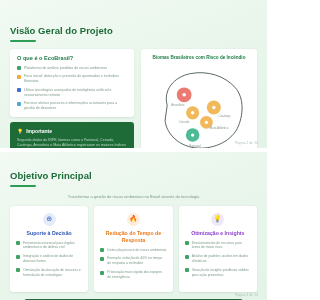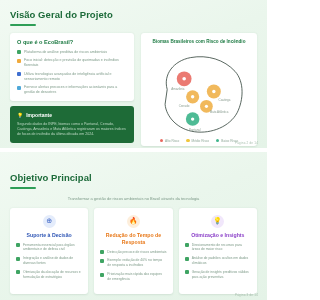--- a/index.html
+++ b/index.html
@@ -14,25 +14,25 @@
   
   .slide{
     position:relative;
     width:267px;
     box-sizing:border-box;
     background:linear-gradient(160deg,#f2faf3 0%,#eaf6ec 45%,#e4f3e7 100%);
     overflow:hidden;
   }
   .slide-1{height:148px;padding:9px 10px 0 10px;}
   .slide-gap{height:4px;background:#ffffff;}
-  .slide-2{height:148px;padding:20px 10px 0 10px;}
+  .slide-2{height:148px;padding:2px 10px 0 10px;}
 
   .slide-title{
     font-size:9.5px;font-weight:bold;color:#1d6b3a;
-    letter-spacing:.05px;margin:0 0 3px 0;line-height:12px;
+    letter-spacing:.05px;margin:16px 0 3px 0;line-height:12px;
   }
   .title-rule{width:26px;height:1.6px;background:#2e9e57;border-radius:2px;margin-bottom:7px;}
 
   
   .s1-body{display:flex;gap:7px;}
   .s1-left{width:124px;display:flex;flex-direction:column;gap:5px;}
   .s1-right{flex:1;}
 
   .card{
     background:#ffffff;border-radius:3px;

